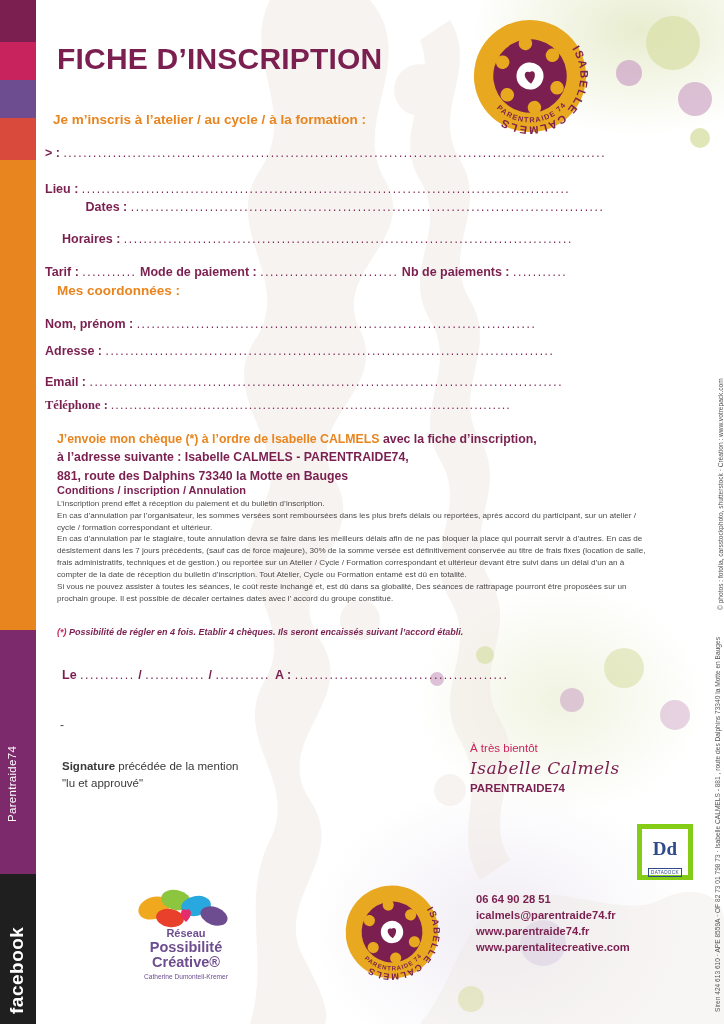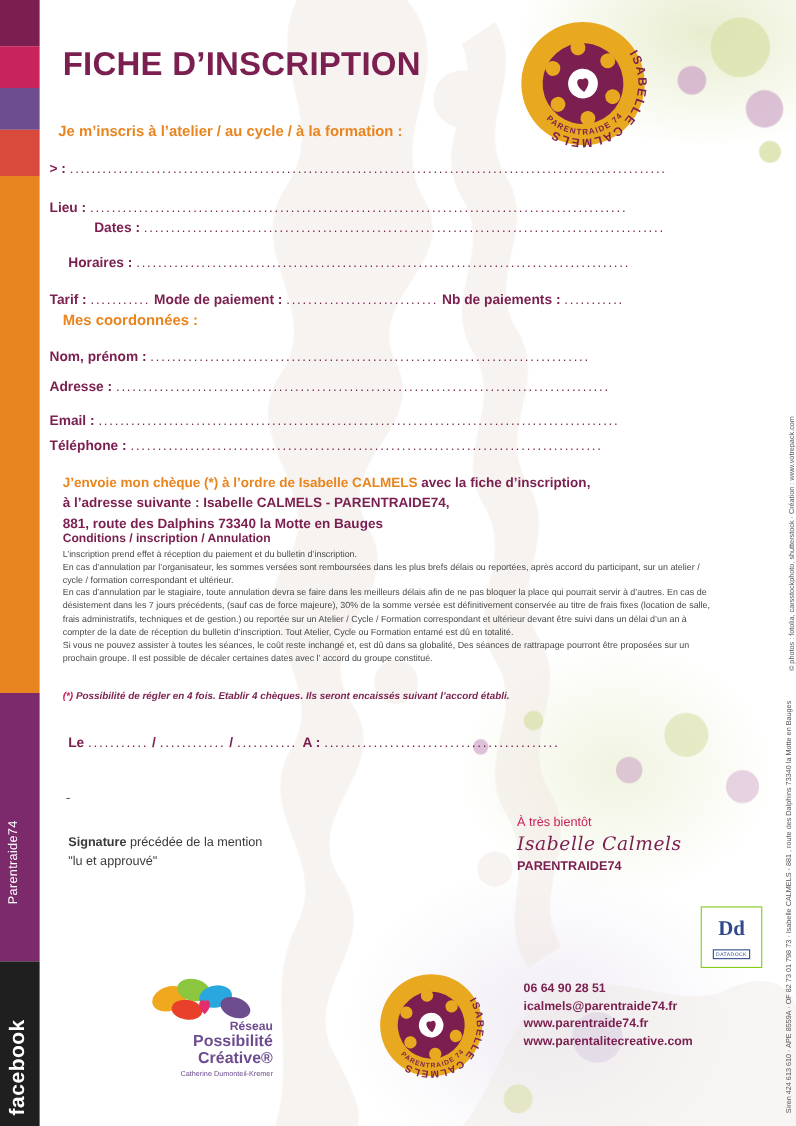--- a/index.html
+++ b/index.html
@@ -126,21 +126,21 @@
   .fieldrow .dots { color: #7a1f4f; font-weight: normal; letter-spacing: 1.6px; font-size: 12px; }
 
   .r1 { top: 146px; }
   .r2 { top: 164px; margin-top: 18px; }
   .r3 { top: 200px; text-align: center; }
   .r4 { top: 232px; margin-left: 17px; }
   .r5 { top: 265px; }
   .r6 { top: 317px; }
   .r7 { top: 344px; }
   .r8 { top: 375px; }
-  .r9 { top: 398px; }
+  .r9 { top: 398px; font-family: Liberation Serif, serif; }
 
   .cheque {
     position: absolute;
     left: 57px; top: 430px;
     width: 580px;
     font-size: 12.3px;
     font-weight: bold;
     color: #e8851f;
     line-height: 1.5;
   }
@@ -216,21 +216,21 @@
     font-size: 11.5px;
     font-weight: bold;
     color: #7a1f4f;
   }
 
   
   .datadock {
     position: absolute;
     left: 637px; top: 824px;
     width: 56px; height: 56px;
-    border: 1px solid #84cc16;
+    border: 5px solid #84cc16;
     background: #ffffff;
     text-align: center;
   }
   .datadock .dd {
     margin-top: 9px;
     font-size: 19px;
     font-weight: bold;
     color: #2f4a8c;
     font-family: "Liberation Serif", serif;
   }
@@ -252,21 +252,21 @@
     font-weight: bold;
     color: #7a1f4f;
     line-height: 1.42;
   }
 
   
   .logo-rpc {
     position: absolute;
     left: 124px; top: 888px;
     width: 124px;
-    text-align: right;
+    text-align: center;
   }
   .logo-rpc .blobs { position: relative; height: 40px; }
   .logo-rpc .rpc-text {
     font-size: 13px;
     color: #6d4d8f;
     line-height: 1.05;
     font-weight: bold;
   }
   .logo-rpc .rpc-text .w1 { font-size: 11px; color: #6d4d8f; }
   .logo-rpc .rpc-text .w2 { font-size: 14.5px; color: #6d4d8f; }

